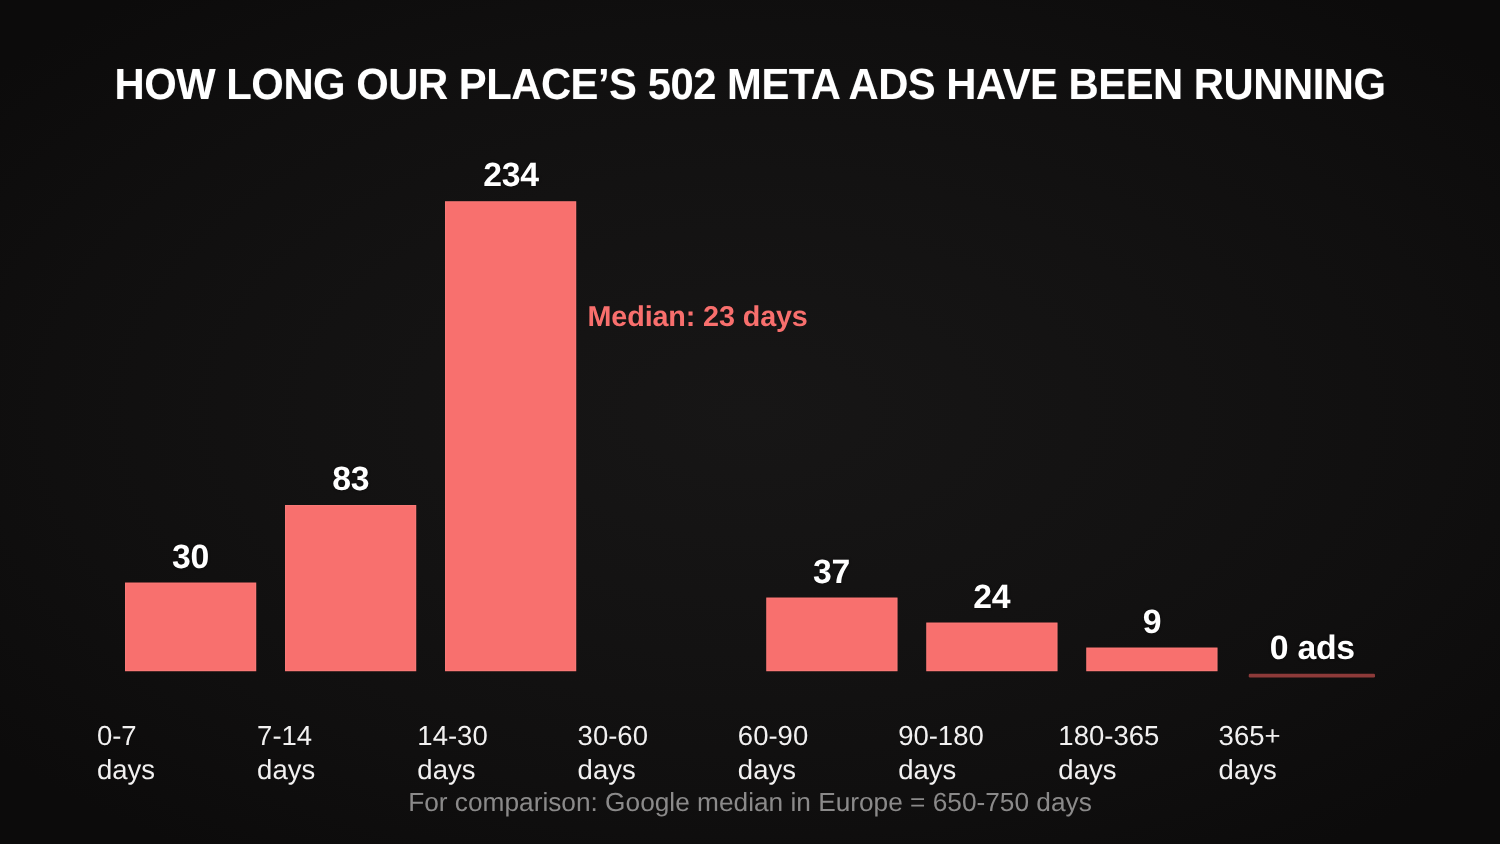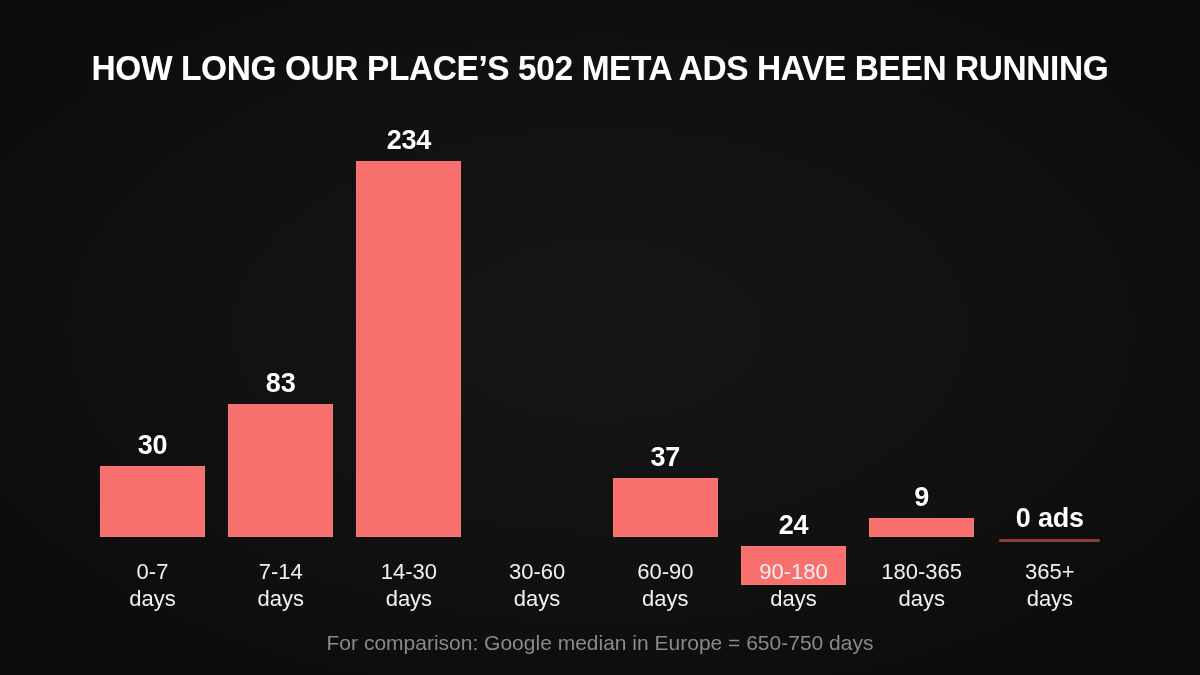--- a/index.html
+++ b/index.html
@@ -72,23 +72,22 @@
     font-weight:bold;
     white-space:nowrap;
     letter-spacing:-0.2px;
     text-shadow:0 0 2px rgba(0,0,0,.55);
   }
 
   .cat-label{
     position:absolute;
     left:50%;
     transform:translateX(-50%);
-    top:558px;
+    top:575px;
     width:150px;
-    text-align:center;
     color:#f2f1f1;
     font-size:22px;
     line-height:27px;
     font-weight:400;
     white-space:nowrap;
   }
 
   
   .median{
     position:absolute;
@@ -133,34 +132,35 @@
         <div class="bar" style="height: 376px;"></div>
         <div class="value" style="top: -36px;">234</div>
       </div>
       <div class="cat-label" style="left: 408.9px;">14-30<br>days</div>
       <div class="cat-label" style="left: 537.1px;">30-60<br>days</div>
       <div class="bar-group" style="left: 612.8px; top: 477.547px; width: 105px; height: 59.453px;">
         <div class="bar" style="height: 59.453px;"></div>
         <div class="value" style="top: -36px;">37</div>
       </div>
       <div class="cat-label" style="left: 665.3px;">60-90<br>days</div>
-      <div class="bar-group" style="left: 741px; top: 498.436px; width: 105px; height: 38.5641px; margin-top: 48px;">
+      <div class="bar-group" style="left: 741px; top: 498.436px; width: 105px; height: 38.5641px;">
         <div class="bar" style="height: 38.5641px;"></div>
         <div class="value" style="top: -36px;">24</div>
       </div>
       <div class="cat-label" style="left: 793.5px;">90-180<br>days</div>
       <div class="bar-group" style="left: 869.2px; top: 517.718px; width: 105px; height: 19.2821px;">
         <div class="bar" style="height: 19.2821px;"></div>
         <div class="value" style="top: -36px;">9</div>
       </div>
       <div class="cat-label" style="left: 921.7px;">180-365<br>days</div>
       <div class="bar-group" style="left: 997.4px; top: 537px; width: 105px; height: 1px;">
         <div class="bar zero" style="height: 0px;"></div>
         <div class="zero-line"></div>
         <div class="value" style="top: -34px;">0 ads</div>
       </div>
       <div class="cat-label" style="left: 1049.9px;">365+<br>days</div>
     </div>
 
+  <div class="median">Median: 23 days</div>
 
   <div class="footnote">For comparison: Google median in Europe = 650-750 days</div>
 
 </div>
 
 </body></html>

